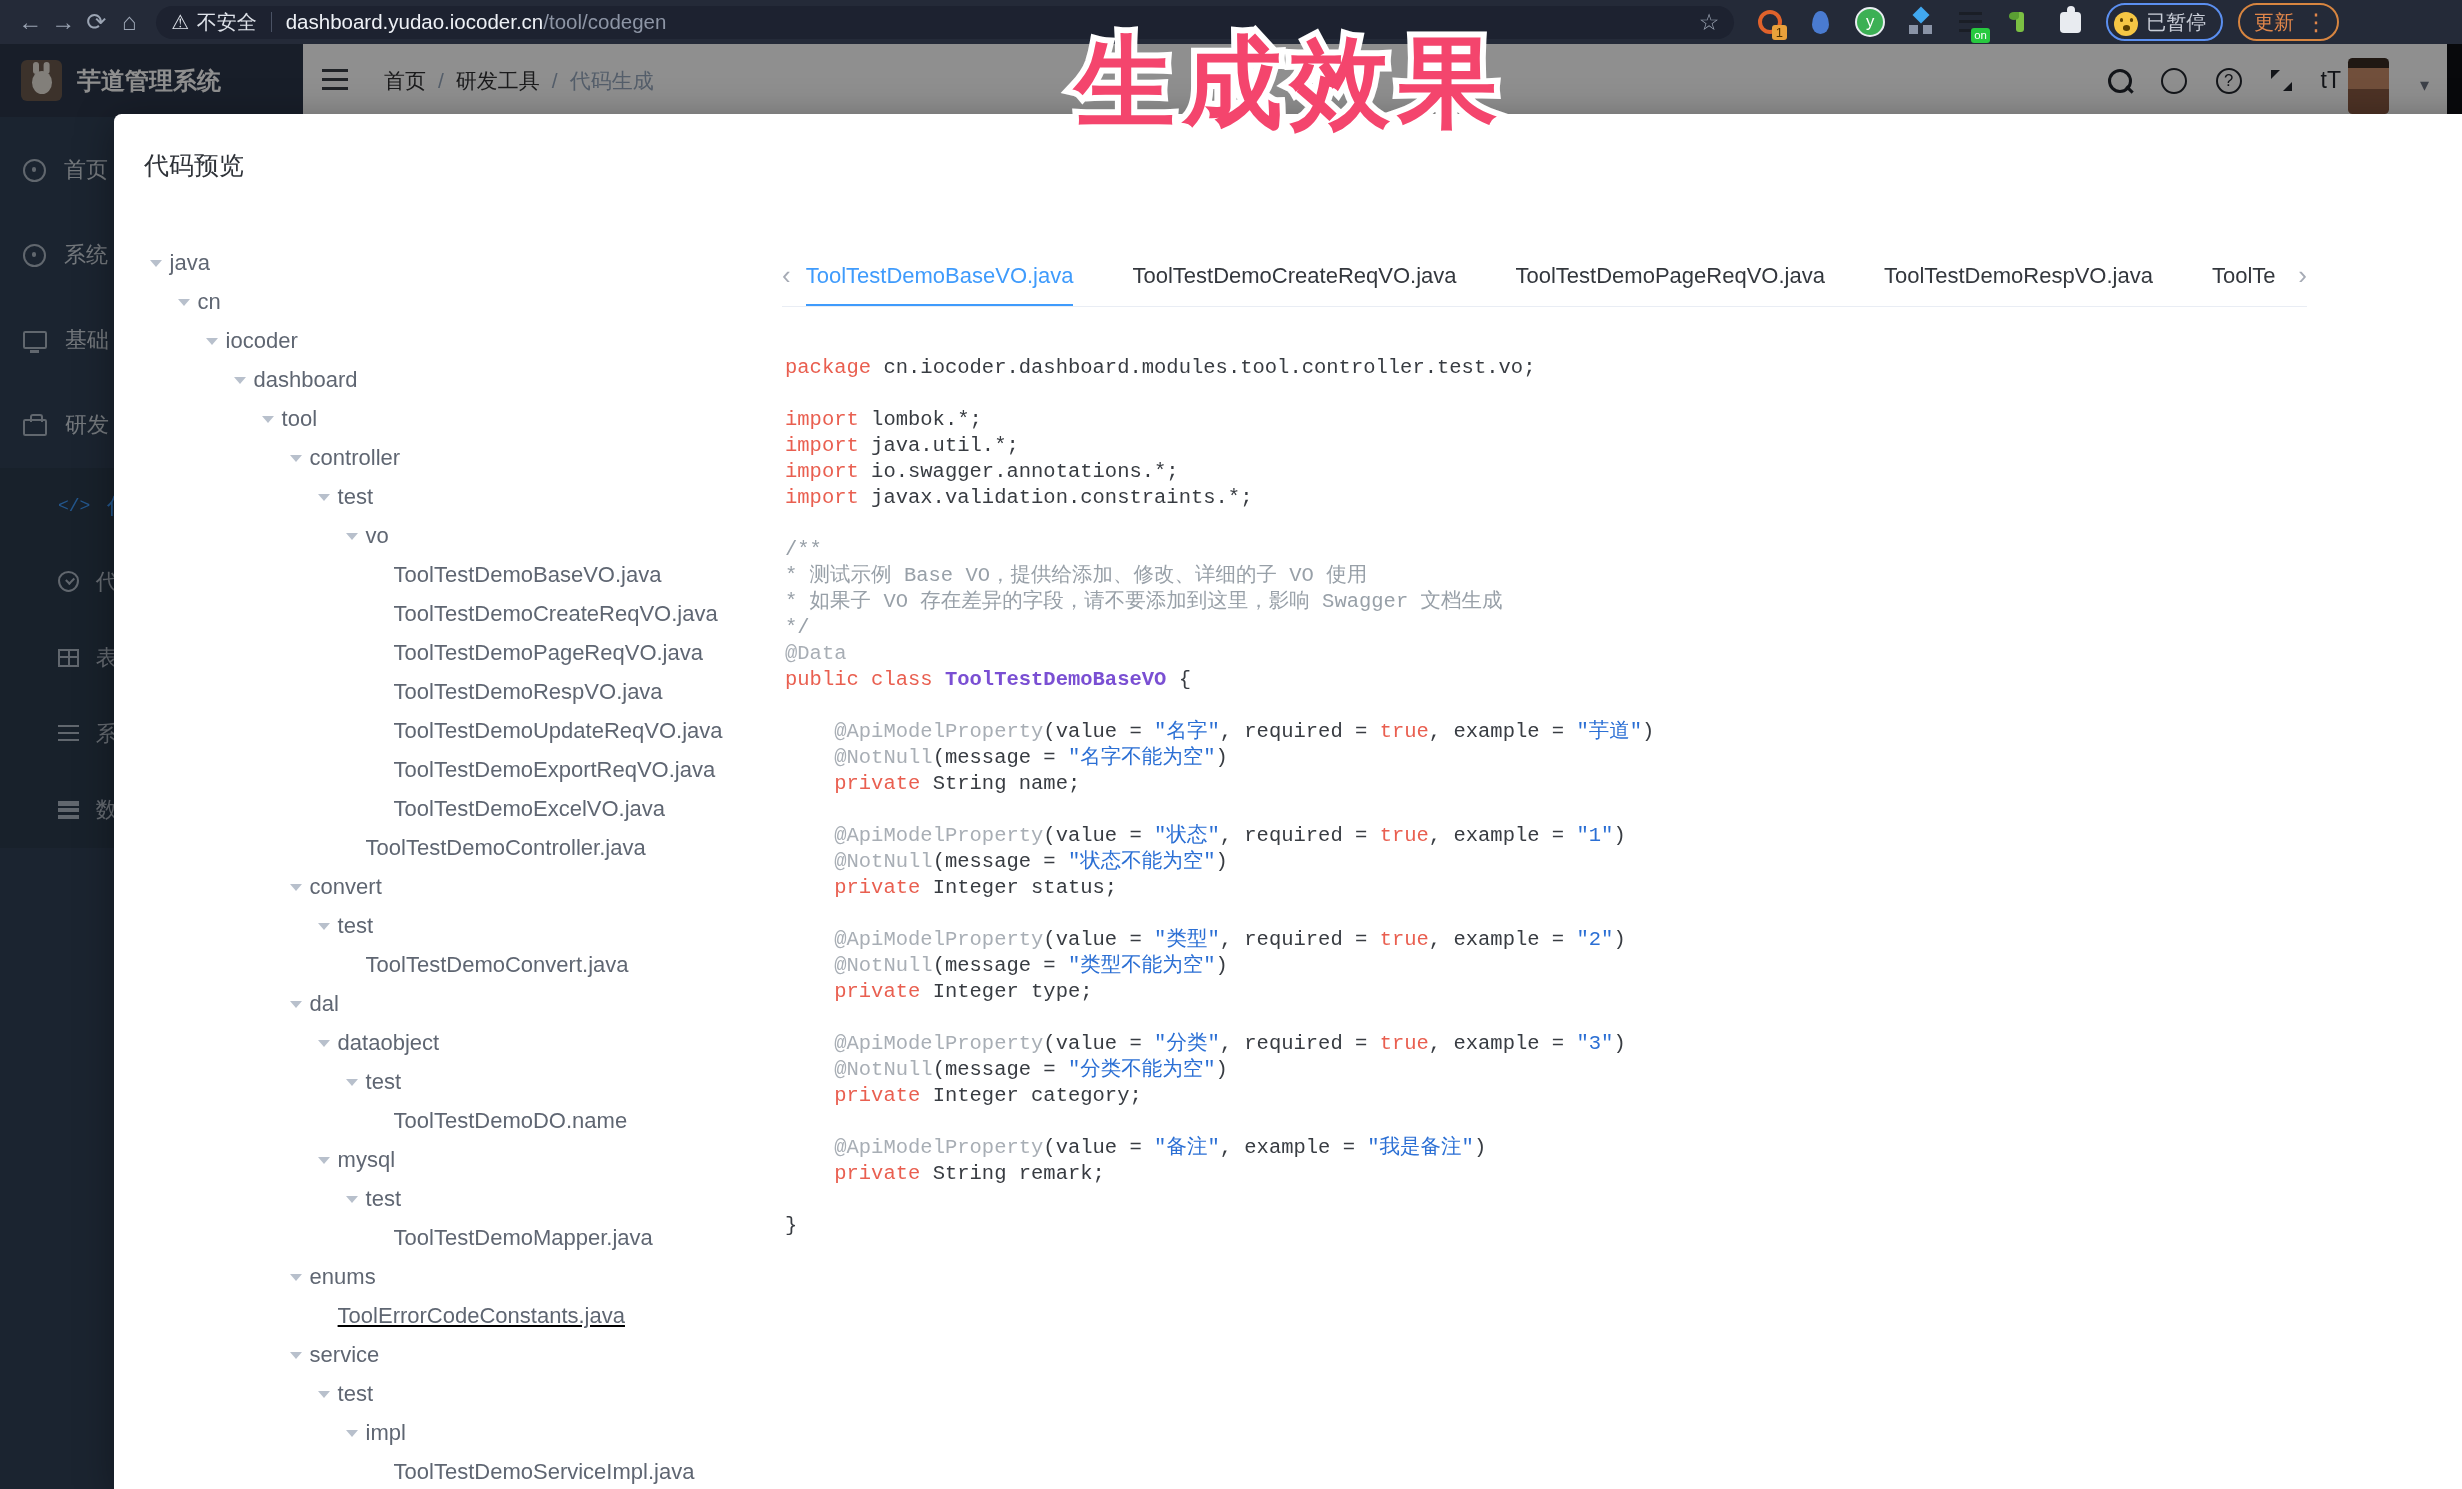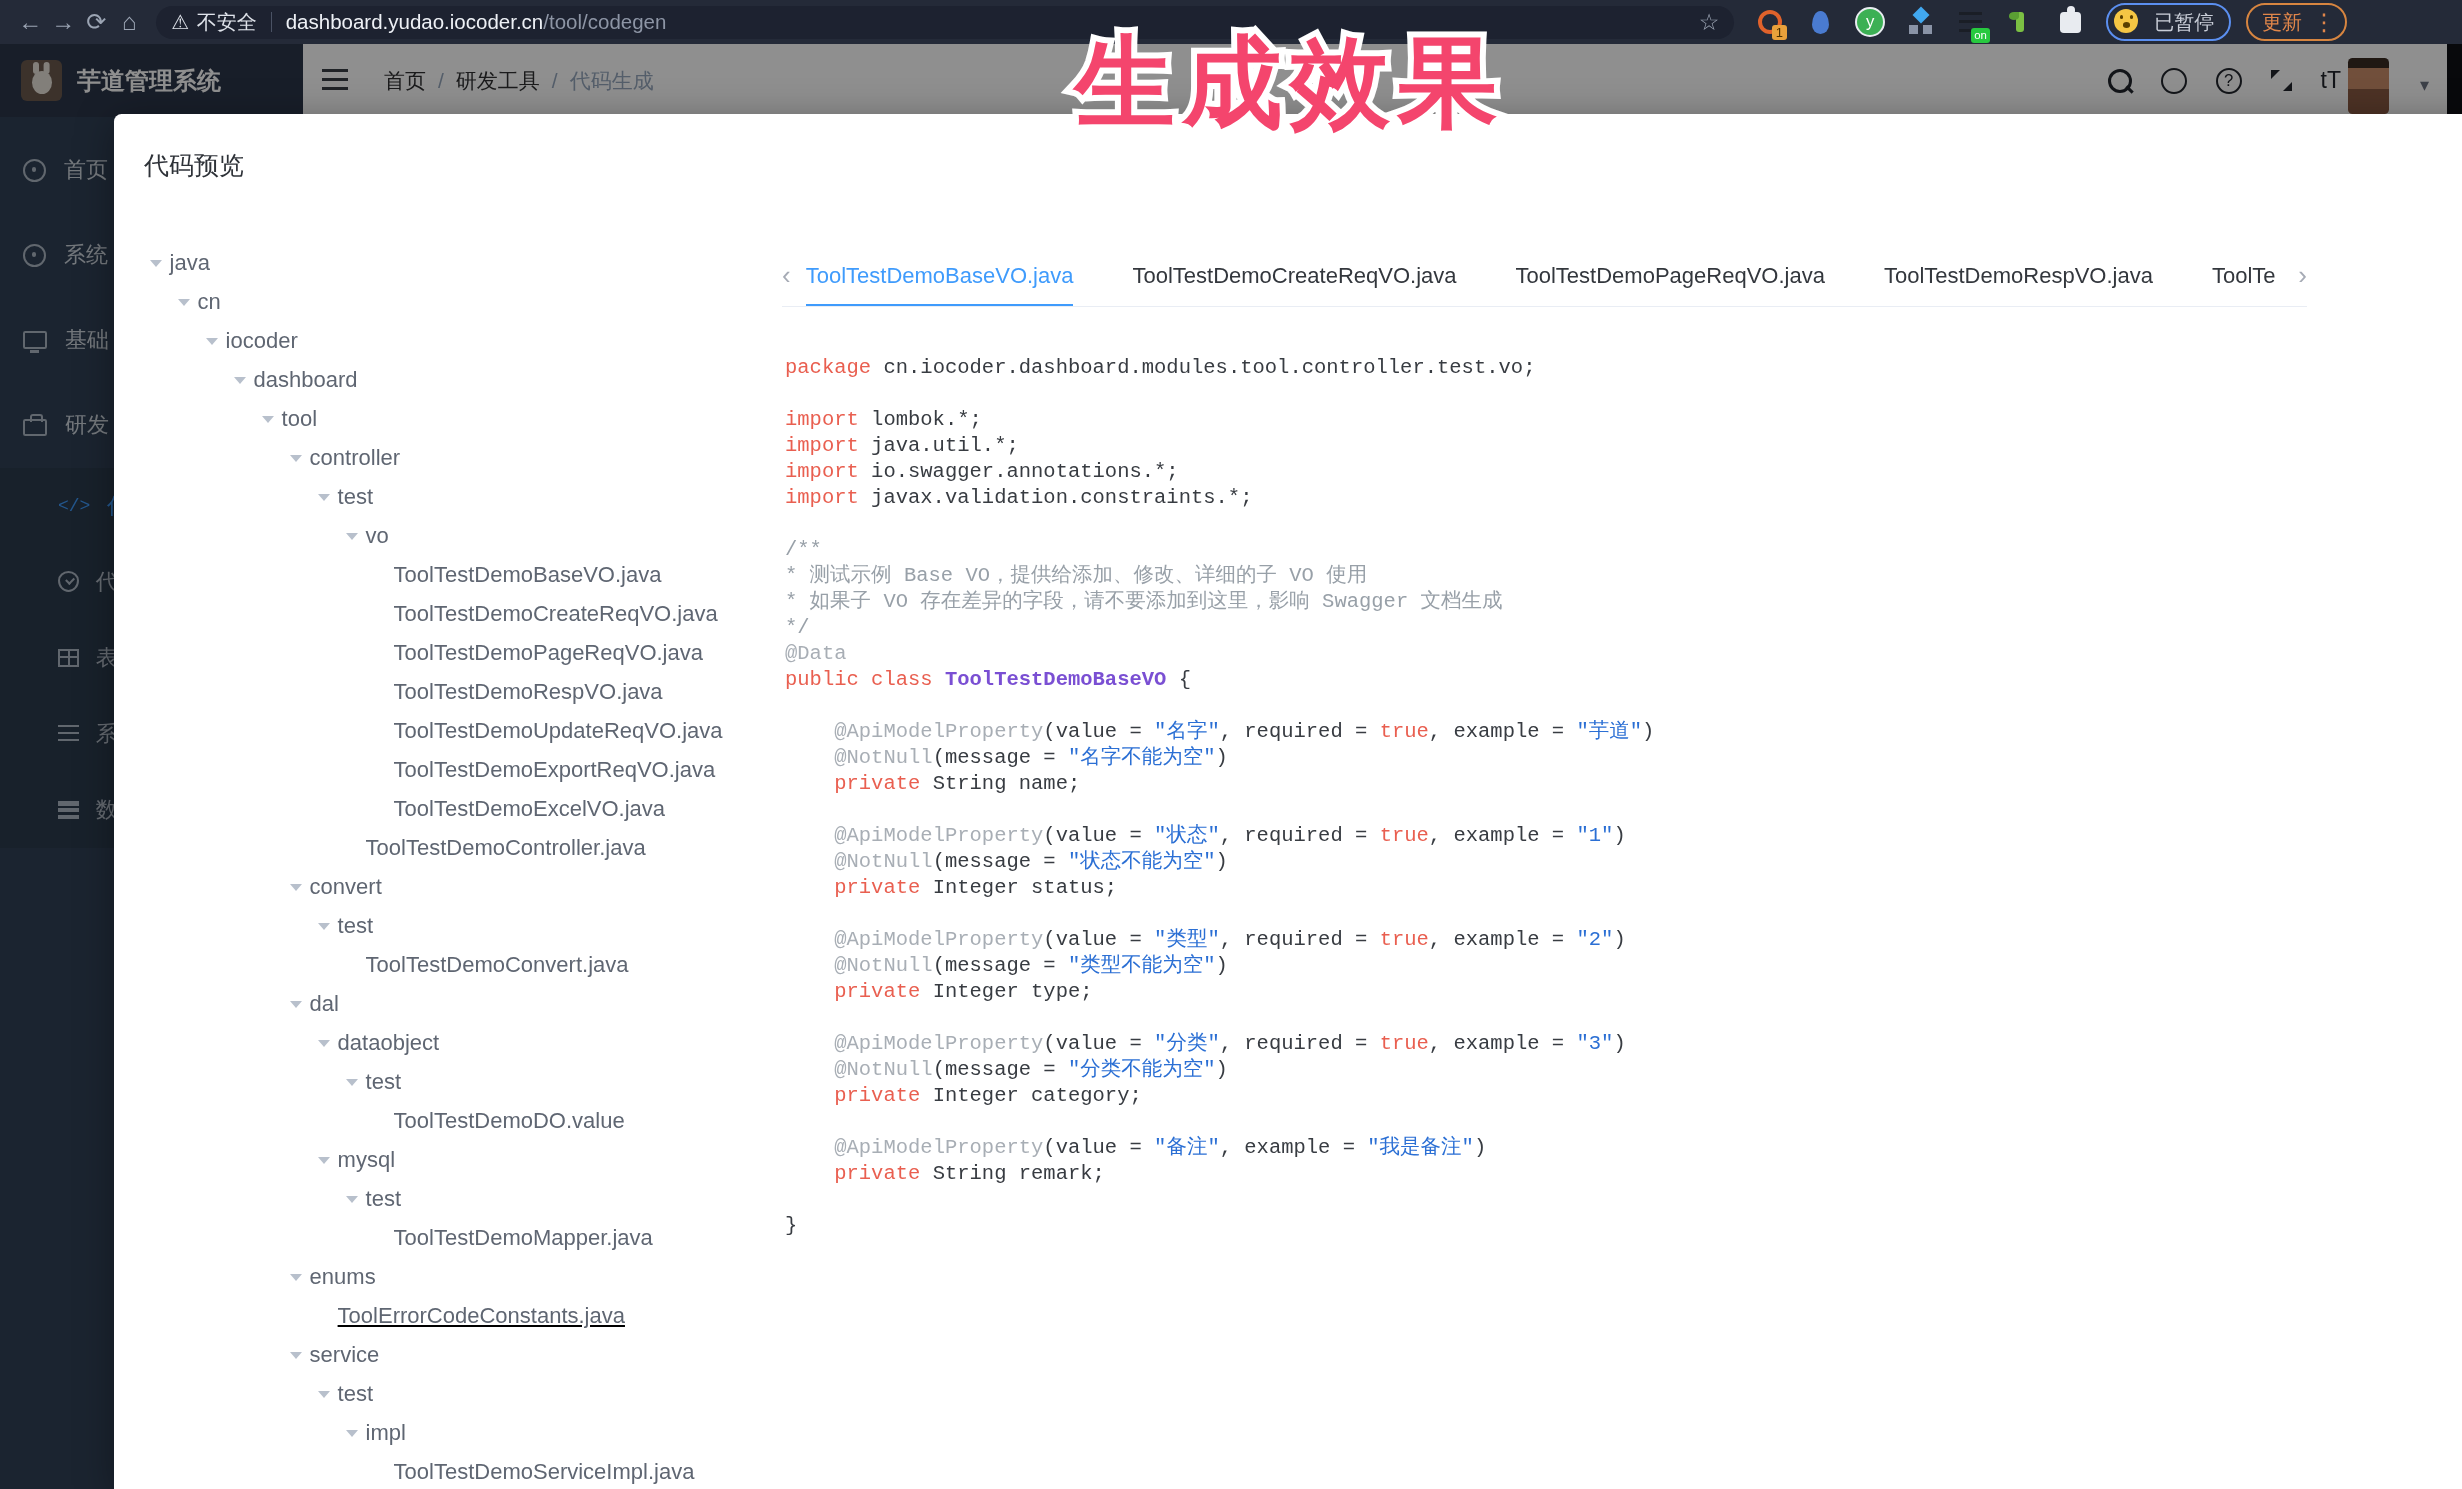--- a/index.html
+++ b/index.html
@@ -35,21 +35,21 @@
      repeating-linear-gradient(#1a1e26 0 3px,transparent 3px 8.3px);position:relative;}
   .badge-on{position:absolute;right:-4.6px;bottom:-6px;background:#27c93f;color:#fff;font-size:11.4px;
     line-height:13.7px;padding:0.8px 3px;border-radius:3px;}
   .ext-sprout{width:7.6px;height:20px;background:#7bc043;border-radius:3px;position:relative;}
   .ext-sprout::before{content:"";position:absolute;left:-7.6px;top:0;width:10.6px;height:7.6px;
      background:#5a9e33;border-radius:50% 0 50% 50%;}
   .ext-puzzle{width:21px;height:21px;background:#e8ebf0;border-radius:3.8px;position:relative;}
   .ext-puzzle::before{content:"";position:absolute;top:-5.3px;left:6.8px;width:8.3px;height:8.3px;
      background:#e8ebf0;border-radius:50%;}
   #paused-pill{margin-left:21px;border:2.3px solid #5b8ff0;border-radius:758px;display:flex;
-     align-items:flex-start;gap:16px;padding:3.8px 15px 3.8px 6px;flex:0 0 auto;}
+     align-items:flex-end;gap:8px;padding:3.8px 15px 3.8px 6px;flex:0 0 auto;}
   .emoji-face{width:24px;height:24px;background:#f5c644;border-radius:50%;position:relative;}
   .emoji-face::before{content:"";position:absolute;left:5.3px;top:6.8px;width:3.8px;height:3.8px;
      background:#5a4000;border-radius:50%;box-shadow:10px 0 0 #5a4000;}
   .emoji-face::after{content:"";position:absolute;left:8.3px;top:13.7px;width:7.6px;height:6px;
      background:#5a4000;border-radius:50%;}
   #paused-label{color:#c9ced8;font-size:20px;}
   #update-pill{margin-left:15px;border:2.3px solid #d78540;border-radius:758px;display:flex;
      gap:10.6px;padding:3.8px 9px 3.8px 13.7px;flex:0 0 auto;}
   #update-label{color:#e0864a;font-size:20px;}
   #update-more{color:#e0864a;font-size:23px;}
@@ -402,21 +402,21 @@
       <div class="tree-row" style="padding-left: 204px;">
         <span class="caret open"></span>
         <span class="tree-label">dataobject</span>
       </div>
       <div class="tree-row" style="padding-left: 232px;">
         <span class="caret open"></span>
         <span class="tree-label">test</span>
       </div>
       <div class="tree-row" style="padding-left: 260px;">
         <span class="caret"></span>
-        <span class="tree-label">ToolTestDemoDO.value</span>
+        <span class="tree-label">ToolTestDemoDO.name</span>
       </div>
       <div class="tree-row" style="padding-left: 204px;">
         <span class="caret open"></span>
         <span class="tree-label">mysql</span>
       </div>
       <div class="tree-row" style="padding-left: 232px;">
         <span class="caret open"></span>
         <span class="tree-label">test</span>
       </div>
       <div class="tree-row" style="padding-left: 260px;">

